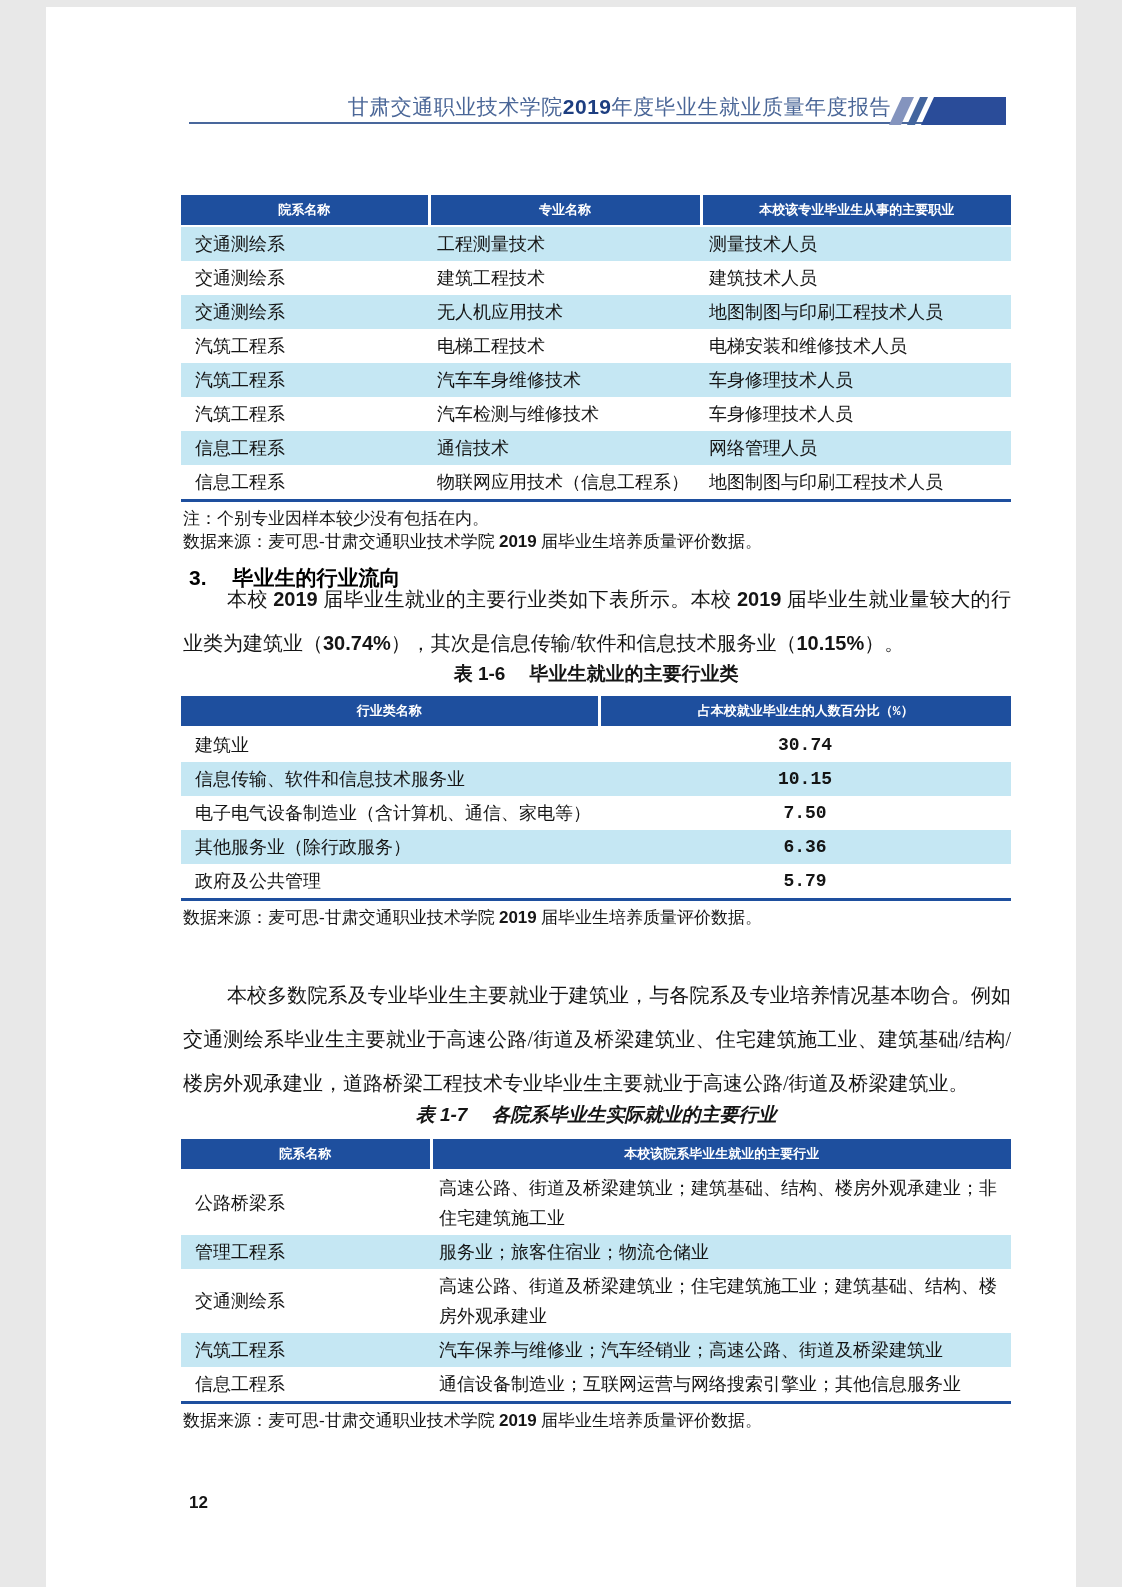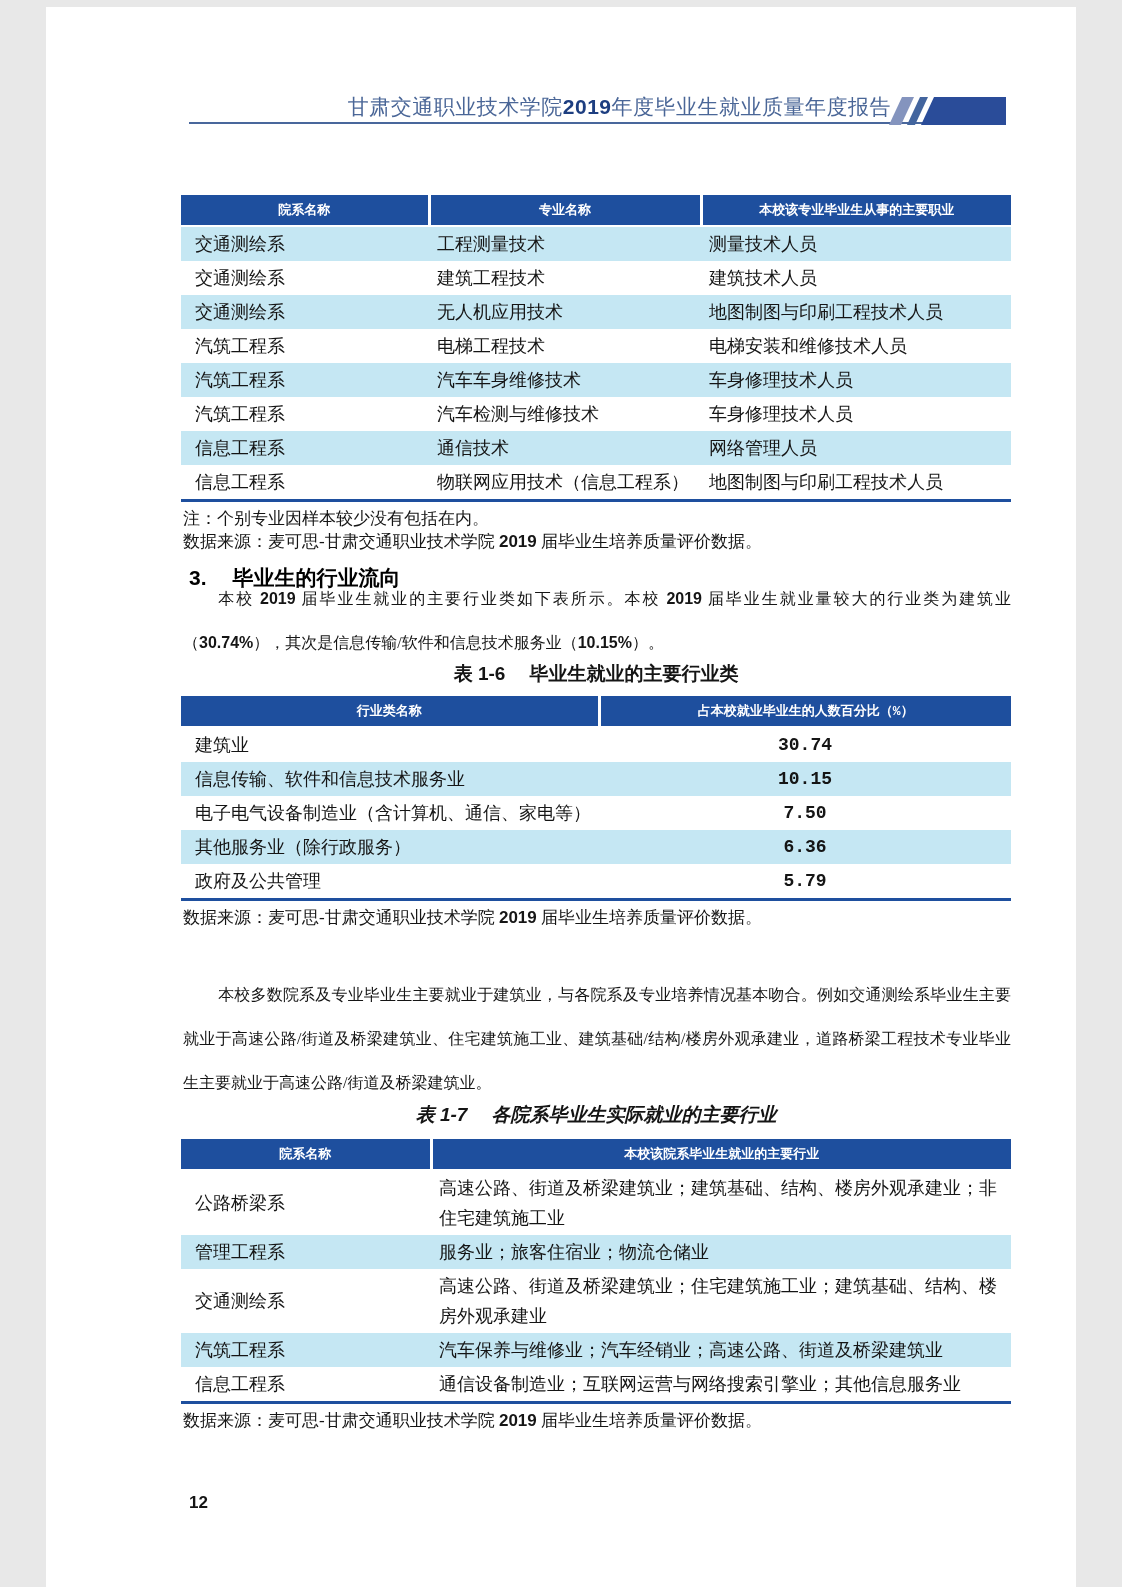--- a/index.html
+++ b/index.html
@@ -49,21 +49,21 @@
 
   
   .sec-heading {
     position:absolute; left:143px;
     font-family:"Liberation Sans","DejaVu Sans",sans-serif; font-weight:bold; font-size:21px;
     color:#000;
   }
   .sec-heading .sec-num { display:inline-block; margin-right:26px; }
   .body-para {
     position:absolute; left:137px; width:828px;
-    font-size:16px; line-height:44px; text-align:justify; text-indent:2.2em;
+    font-size:20px; line-height:44px; text-align:justify; text-indent:2.2em;
   }
   .tbl-caption {
     position:absolute; left:135px; width:830px; text-align:center;
     font-family:"Liberation Sans","DejaVu Sans",sans-serif; font-weight:bold; font-size:19px;
   }
   .tbl-caption .cap-label { margin-right:24px; }
 
   .page-num {
     position:absolute; left:143px; top:1486px;
     font-family:"Liberation Sans","DejaVu Sans",sans-serif; font-weight:bold; font-size:17px;

